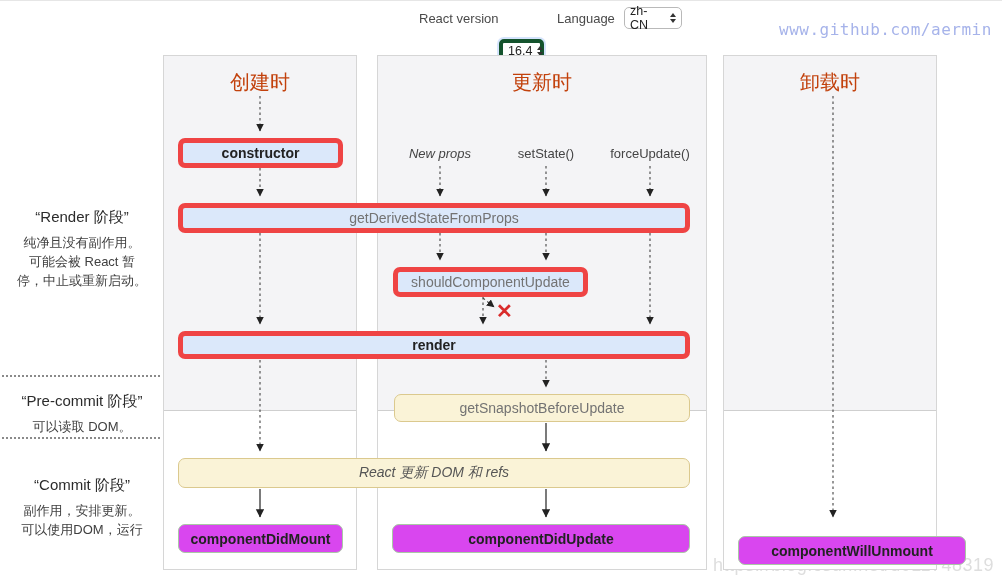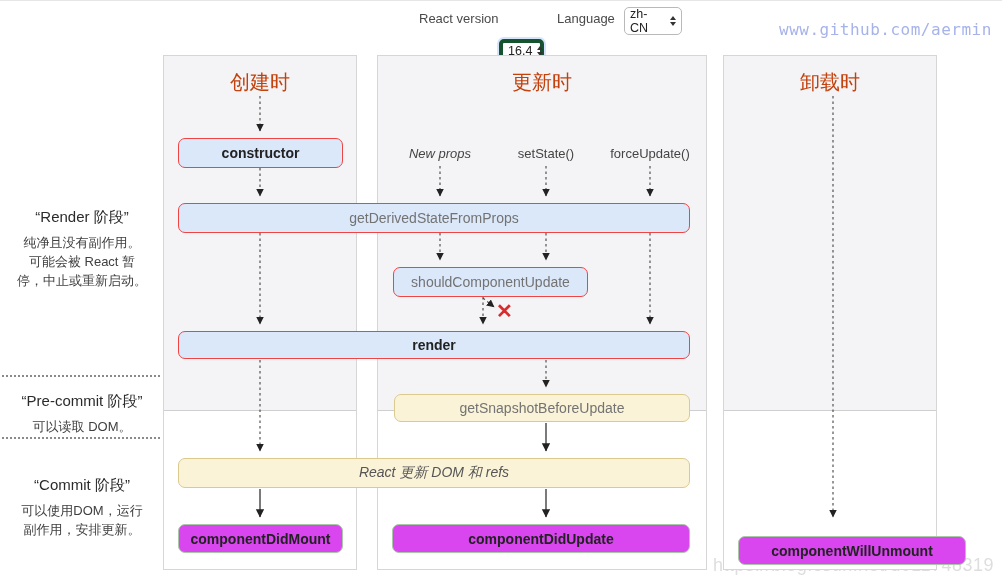--- a/index.html
+++ b/index.html
@@ -24,21 +24,21 @@
   .wm-bottom{ position:absolute; right:8px; top:555px; font-size:18px; color:#dedede; letter-spacing:.5px; }
 
   
   .col{ position:absolute; top:55px; height:515px; background:#fff; border:1px solid #d6d6d6; }
   .col .grayzone{ position:absolute; left:0; right:0; top:0; height:355px; background:#f4f4f6; border-bottom:1px solid #cfcfcf; }
   .col .hdr{ position:absolute; top:13px; left:0; width:100%; text-align:center; font-size:20px; color:#c2410c; }
 
   
   .box{ position:absolute; display:flex; align-items:center; justify-content:center;
         border-radius:7px; font-size:14px; color:#737373; }
-  .box-blue{ background:#dbe8fa; border:1px solid #ef4444; }
+  .box-blue{ background:#dbe8fa; border:5px solid #ef4444; }
   .box-yellow{ background:#faf3d7; border:1px solid #dbc98e; }
   .box-green{ background:#d946ef; border:1px solid #a9c8a5; }
   .box.bold{ font-weight:bold; color:#222; }
   .box.italic{ font-style:italic; color:#555; }
 
   
   .trigger{ position:absolute; top:146px; width:110px; text-align:center; font-size:13px; color:#444; }
   .trigger.italic{ font-style:italic; }
 
   
@@ -59,21 +59,21 @@
 
   <div class="tb-label" style="left:419px; top:11px;">React version</div>
   <div class="select focused" style="left:499px; top:6px; width:45px; height:23px;">
     <span>16.4</span>
     <span class="spin">
         <i class="up"></i>
         <i class="dn"></i>
       </span>
   </div>
   <div class="tb-label" style="left:557px; top:11px;">Language</div>
-  <div class="select plain" style="left:624px; top:7px; width:58px; height:28px;">
+  <div class="select plain" style="left:624px; top:7px; width:58px; height:22px;">
     <span>zh-CN</span>
     <span class="spin">
         <i class="up"></i>
         <i class="dn"></i>
       </span>
   </div>
 
   <div class="wm-top">www.github.com/aermin</div>
   <div class="wm-bottom">https://blog.csdn.net/u011748319</div>
 
@@ -97,22 +97,22 @@
     <div class="pline">停，中止或重新启动。</div>
   </div>
   <div class="pdivider" style="top:375px;"></div>
   <div class="phase" style="top:392px;">
     <div class="ptitle">“Pre-commit 阶段”</div>
     <div class="pline">可以读取 DOM。</div>
   </div>
   <div class="pdivider" style="top:437px;"></div>
   <div class="phase" style="top:476px;">
     <div class="ptitle">“Commit 阶段”</div>
+    <div class="pline">副作用，安排更新。</div>
     <div class="pline">可以使用DOM，运行</div>
-    <div class="pline">副作用，安排更新。</div>
   </div>
 
   <div class="trigger italic" style="left:385px;">New props</div>
   <div class="trigger" style="left:491px;">setState()</div>
   <div class="trigger" style="left:595px;">forceUpdate()</div>
 
   <svg class="arrows-svg" width="1002" height="583" viewBox="0 0 1002 583">
     <defs>
       <marker id="arr" markerWidth="8" markerHeight="8" refX="6.5" refY="3.5" orient="auto">
         <path d="M0,0 L7,3.5 L0,7 Z" fill="#222"></path>

